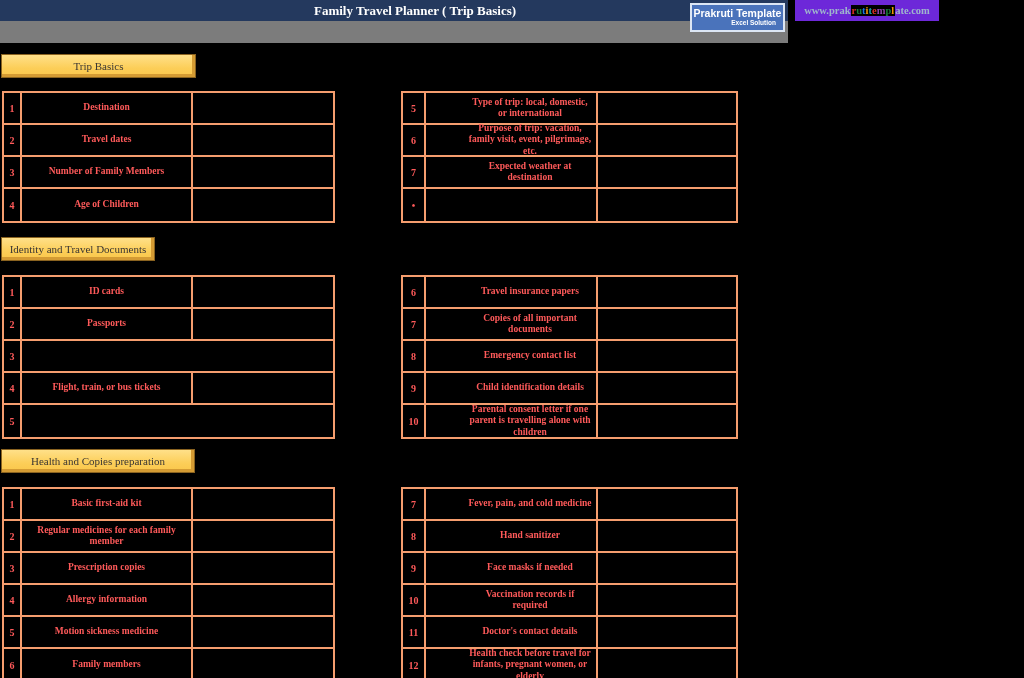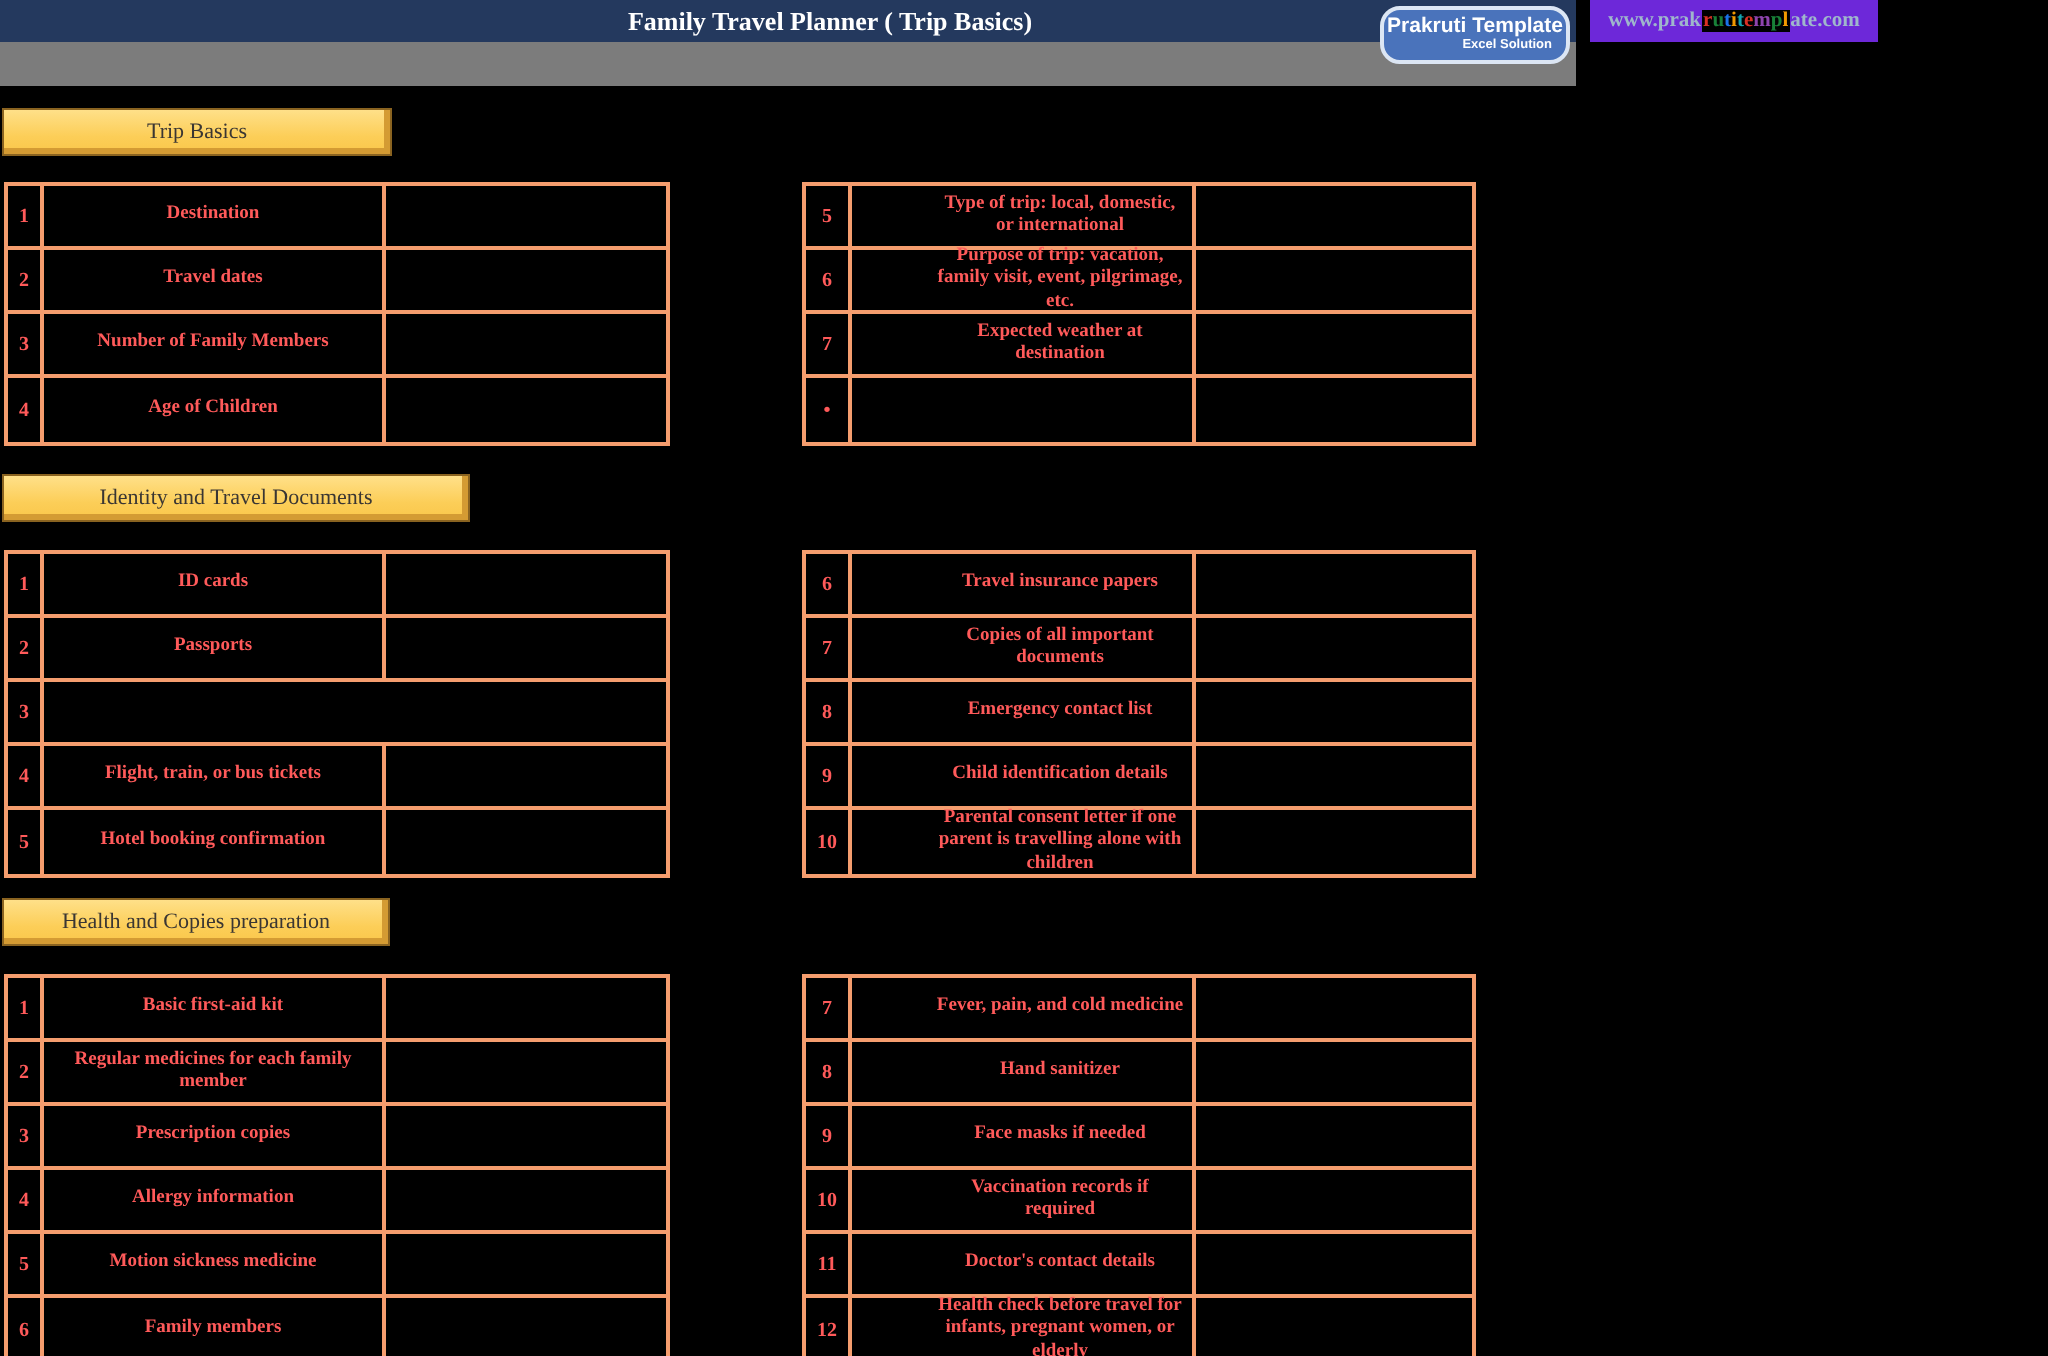--- a/index.html
+++ b/index.html
@@ -7,39 +7,39 @@
          font-family:"Liberation Serif",serif;}
 
   
   .topbar{position:absolute;left:0;top:0;width:788px;height:21px;background:#24395E;}
   .topbar .title{width:100%;height:21px;line-height:22px;text-align:center;color:#FFFFFF;
                  font-size:13px;font-weight:bold;padding-left:21px;}
   .graybar{position:absolute;left:0;top:21px;width:788px;height:22px;background:#7C7C7C;}
 
   
   .badge{position:absolute;left:690px;top:3px;width:95px;height:29px;background:#4A73BB;
-         border:2px solid #DCE6F4;border-radius:10px;box-sizing:border-box;
+         border:2px solid #DCE6F4;border-radius:0;box-sizing:border-box;
          font-family:"Liberation Sans",sans-serif;color:#fff;}
   .badge-l1{font-size:10.5px;font-weight:bold;text-align:center;margin-top:2px;letter-spacing:0;}
   .badge-l2{font-size:6.5px;font-weight:bold;text-align:right;padding-right:7px;margin-top:0px;}
 
   
   .weburl{position:absolute;left:795px;top:0;width:144px;height:21px;background:#6d28d9;
           display:flex;align-items:center;justify-content:center;font-size:10.5px;
           color:#9FB6CC;font-weight:bold;white-space:nowrap;cursor:pointer;}
   .url-mid{background:#000;padding:0 1px;font-weight:bold;}
 
   
   .sec-header{position:absolute;height:24px;line-height:22px;text-align:center;
       color:#3A3633;font-size:11px;box-sizing:border-box;
       background:linear-gradient(180deg,#FFE089 0%,#FCCE58 60%,#FAC64A 100%);
       border:1px solid #8A6320;
       box-shadow:inset -3px 0 0 #D49B33, inset 0 -3px 0 #D49B33;}
   #sh0{left:1px;top:54px;width:195px;}
-  #sh1{left:1px;top:237px;width:234px;}
+  #sh1{left:1px;top:237px;width:154px;}
   #sh2{left:1px;top:449px;width:194px;}
 
   
   .tbl{position:absolute;border:2px solid #F59D6E;box-sizing:border-box;background:#000;}
   .tbl.left{width:333px;}
   .tbl.right{width:337px;}
   #t0l{left:2px;top:91px;}   #t0r{left:401px;top:91px;}
   #t1l{left:2px;top:275px;}  #t1r{left:401px;top:275px;}
   #t2l{left:2px;top:487px;}  #t2r{left:401px;top:487px;}
 
@@ -137,21 +137,20 @@
         <div class="cell c-num">3</div>
         <div class="cell c-value"></div>
       </div>
       <div class="t-row">
         <div class="cell c-num">4</div>
         <div class="cell c-label">Flight, train, or bus tickets</div>
         <div class="cell c-value"></div>
       </div>
       <div class="t-row">
         <div class="cell c-num">5</div>
-        <div class="cell c-label">Hotel booking confirmation</div>
         <div class="cell c-value"></div>
       </div>
     </div>
   <div class="tbl right" id="t1r">
       <div class="t-row">
         <div class="cell c-num">6</div>
         <div class="cell c-label">Travel insurance papers</div>
         <div class="cell c-value"></div>
       </div>
       <div class="t-row">

